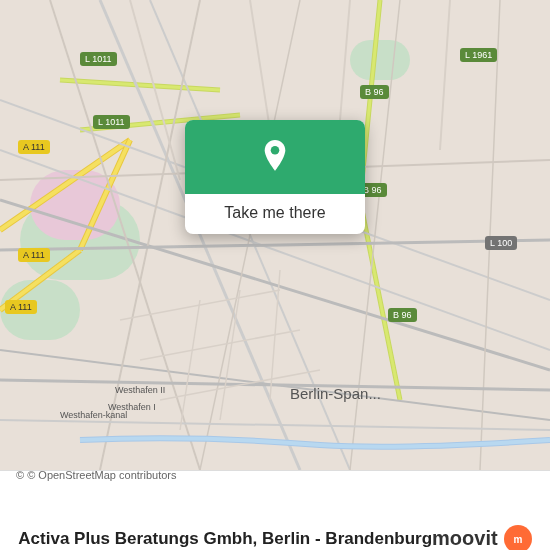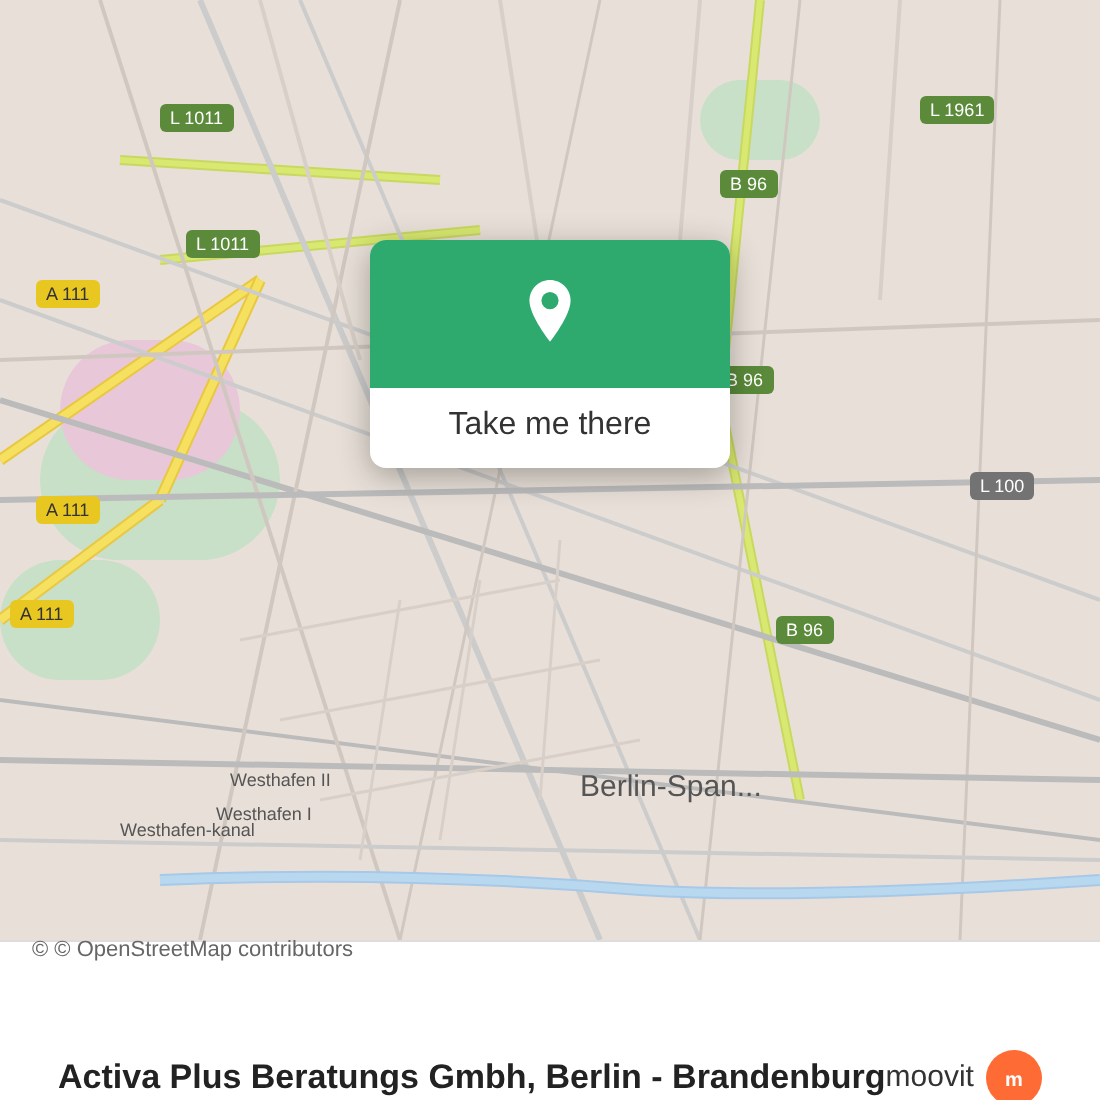--- a/index.html
+++ b/index.html
@@ -148,22 +148,22 @@
       color: #222;
     }
 
     .moovit-logo {
       display: flex;
       align-items: center;
       gap: 6px;
     }
 
     .moovit-text {
-      font-size: 15px;
-      font-weight: 400;
+      font-size: 20px;
+      font-weight: 700;
       color: #333;
     }
 
     .moovit-icon {
       width: 28px;
       height: 28px;
       background: #ff6b35;
       border-radius: 50%;
       display: flex;
       align-items: center;

